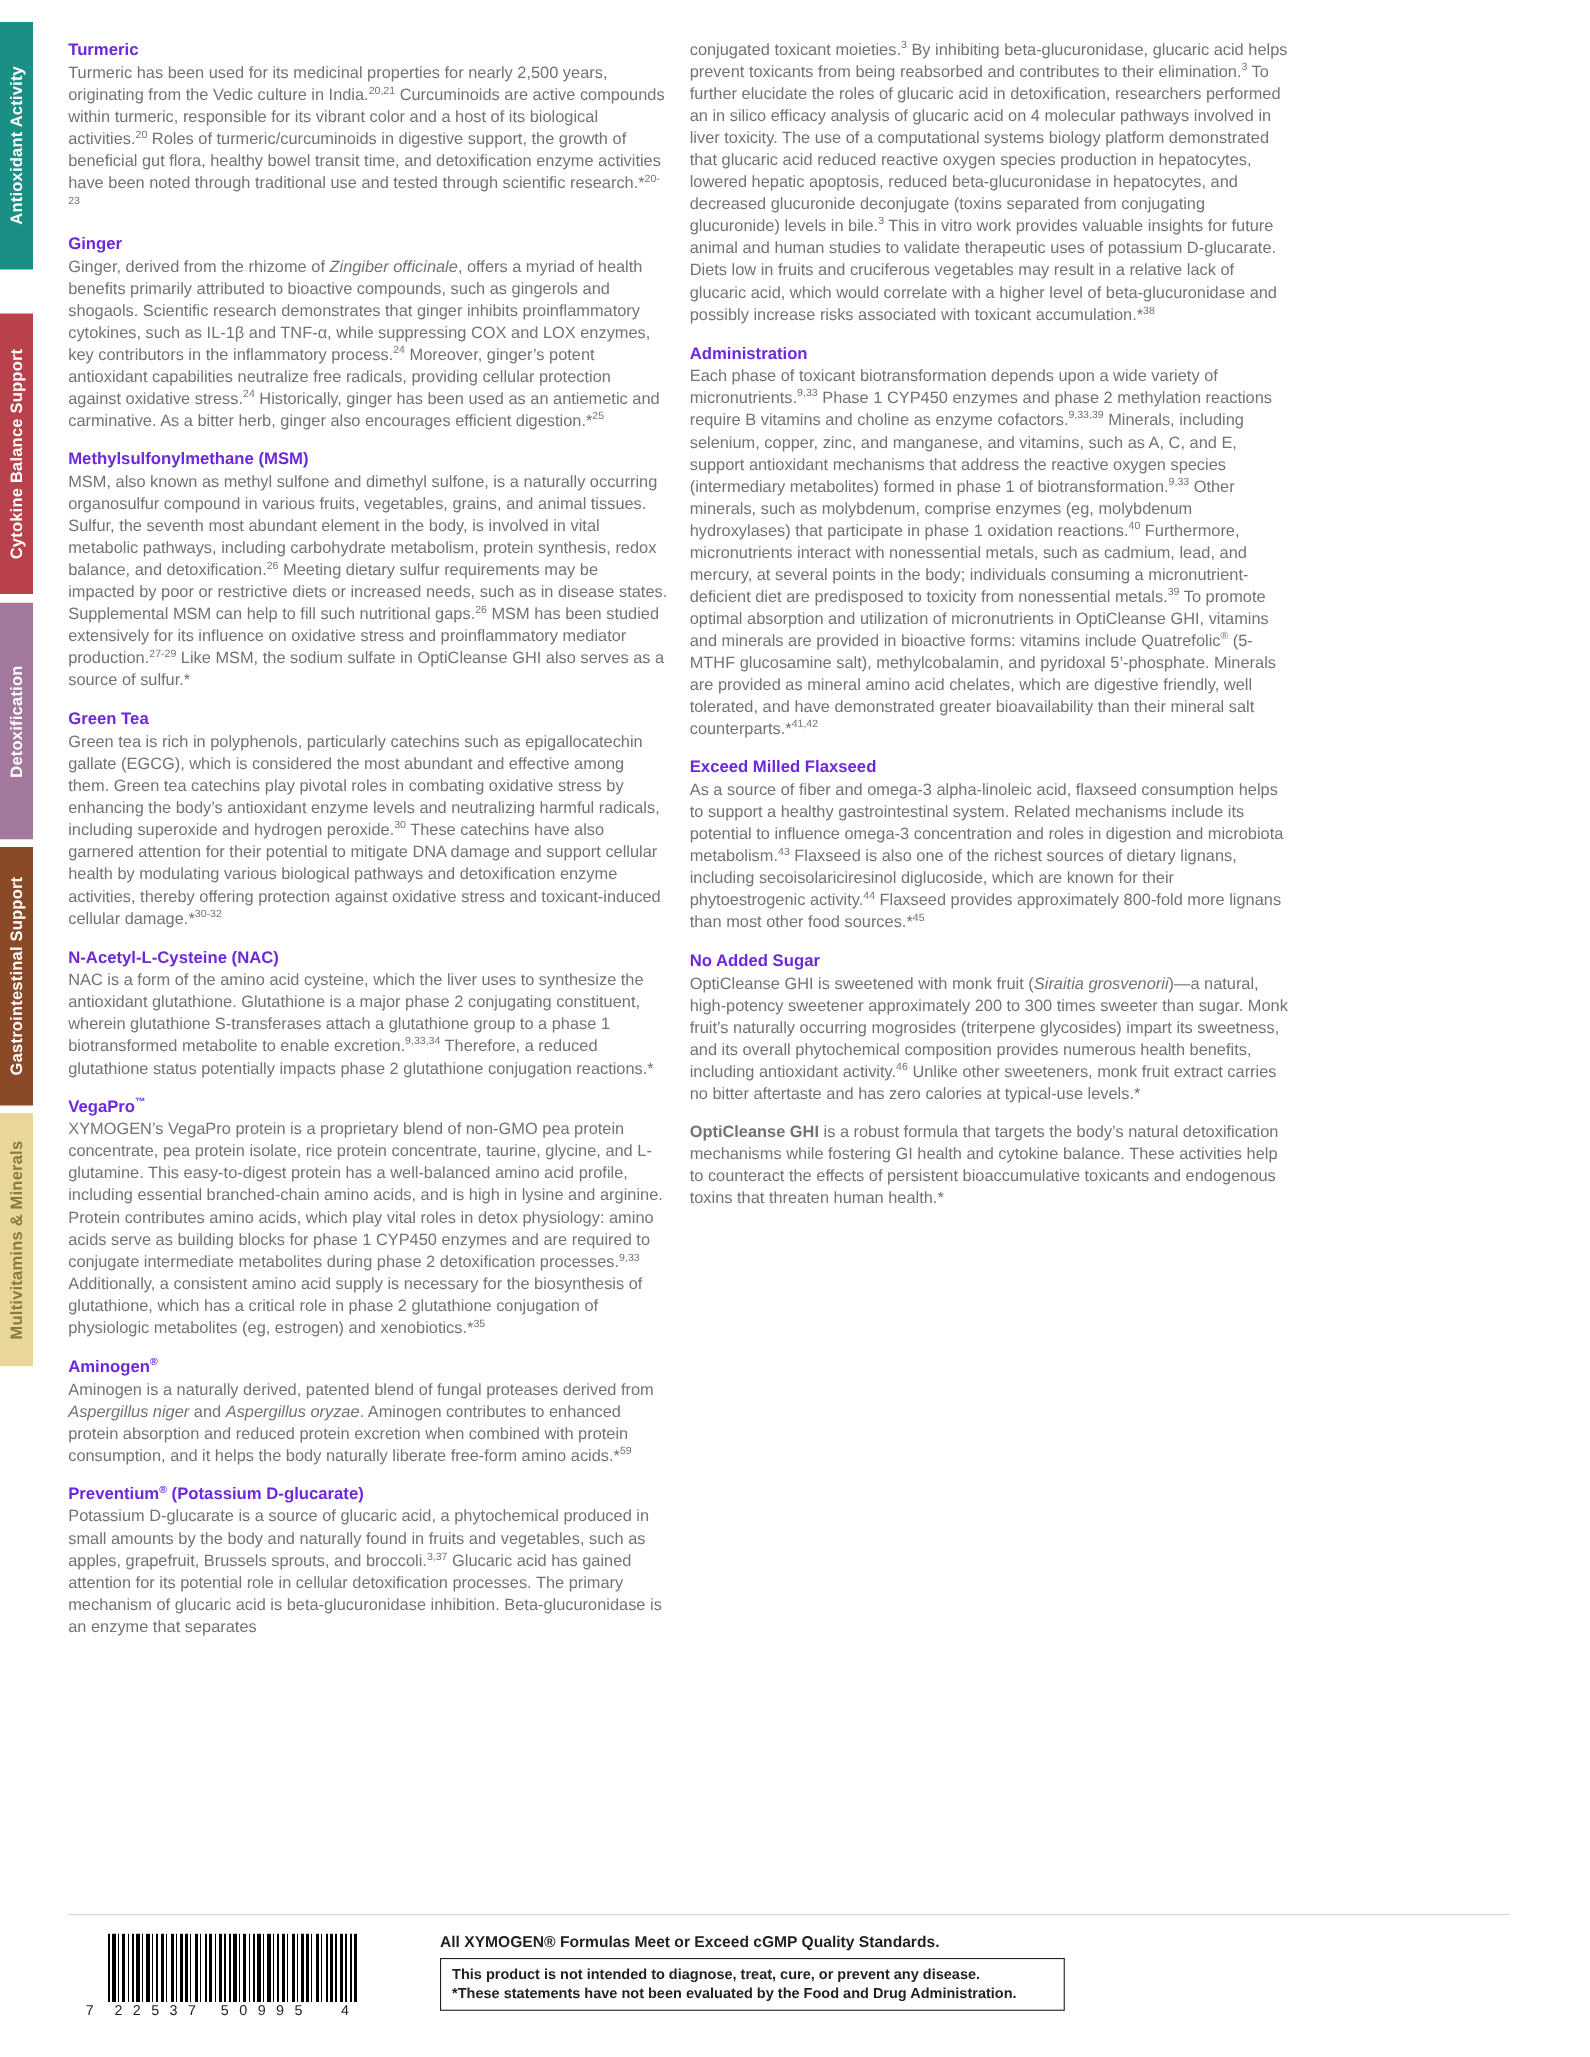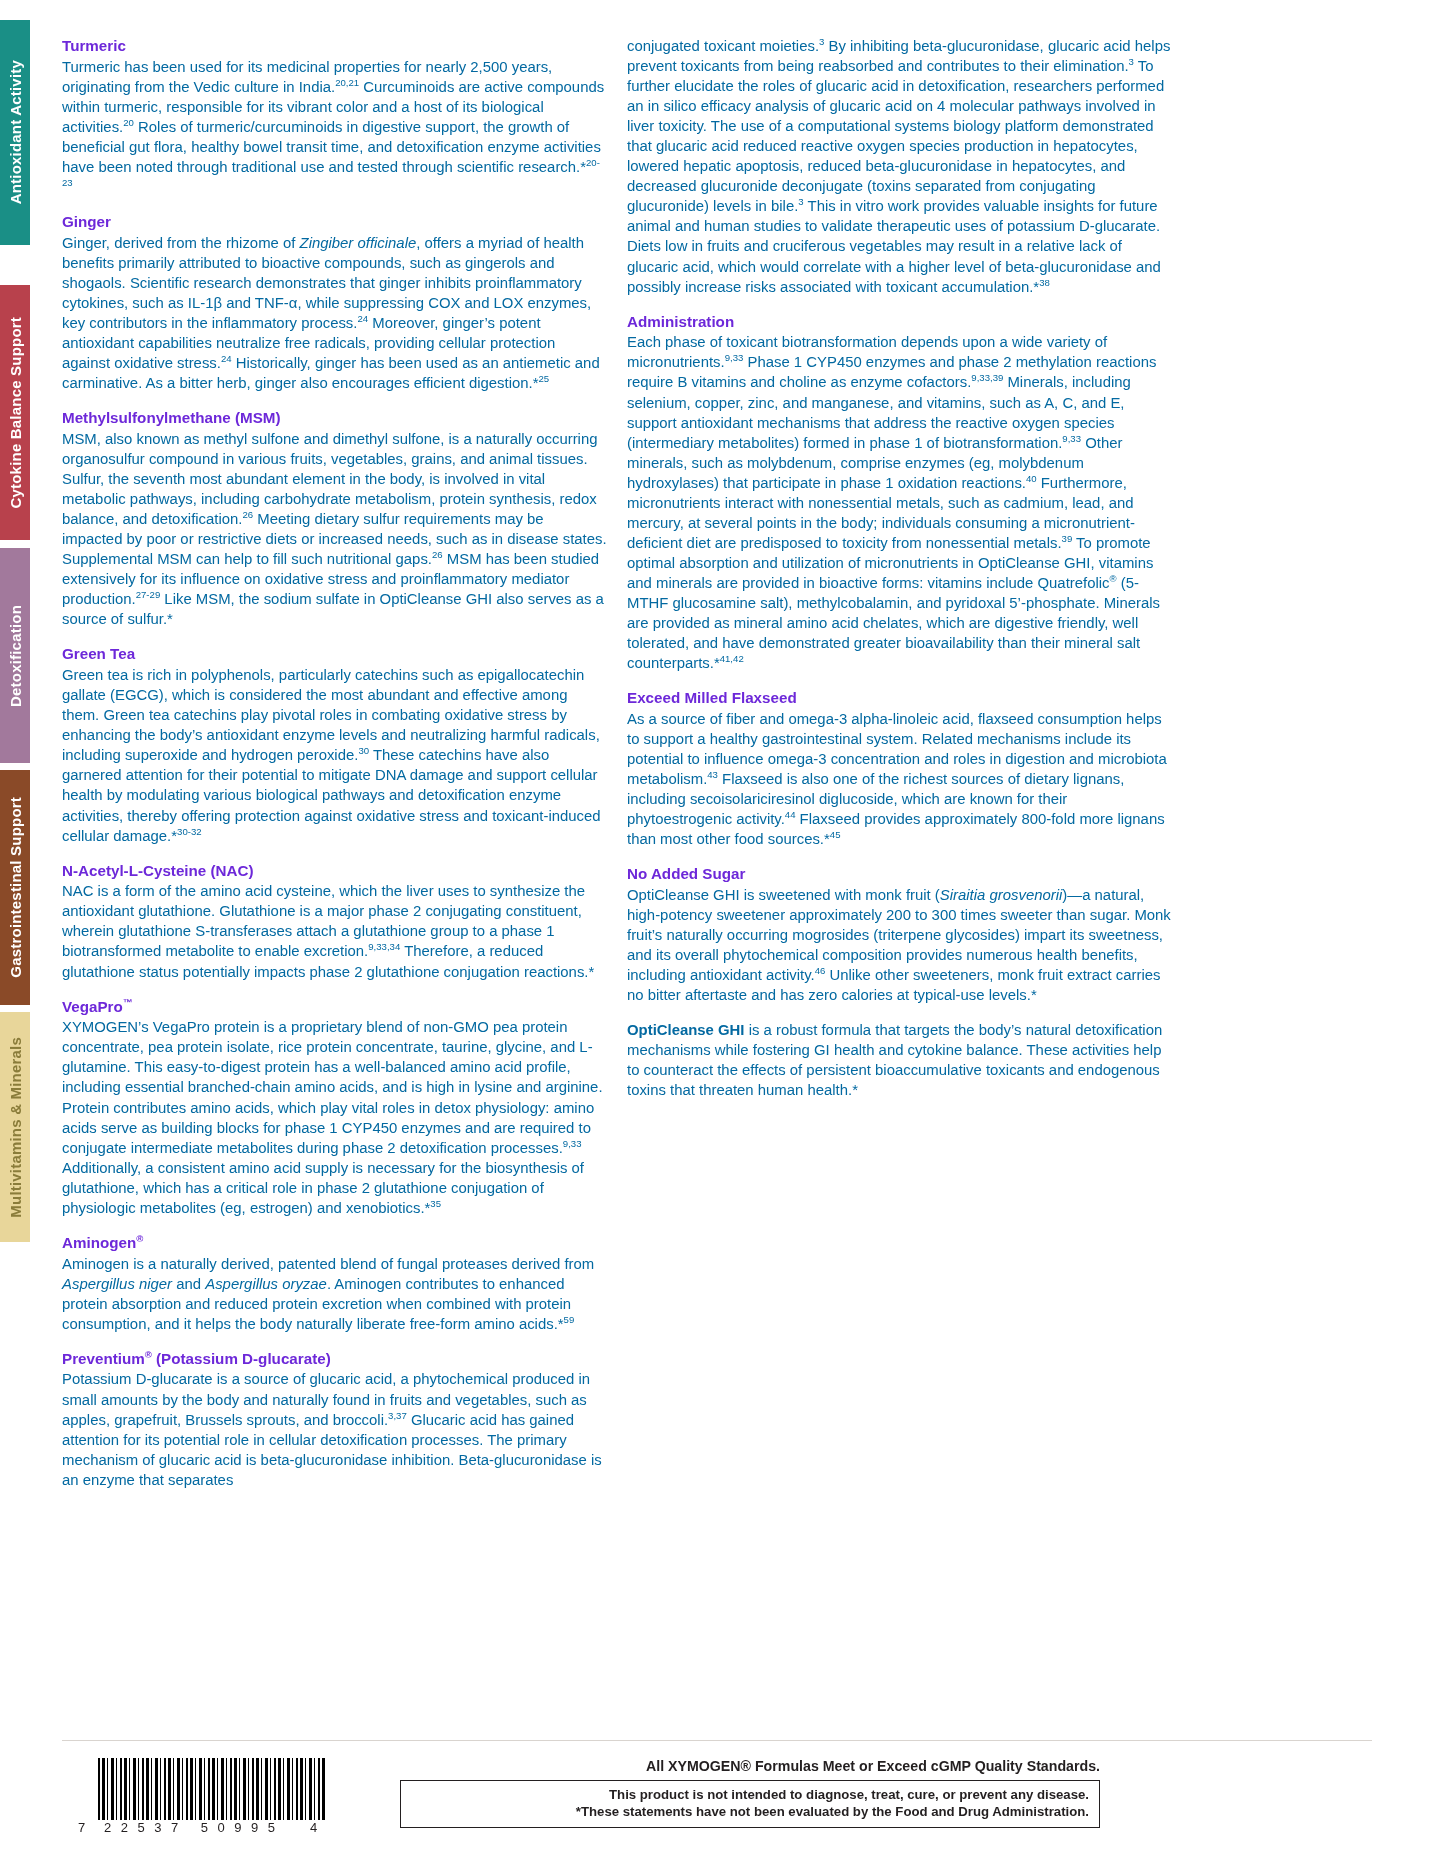--- a/index.html
+++ b/index.html
@@ -66,21 +66,21 @@
     font-weight: bold;
     margin: 0 0 1px 0;
     line-height: 1.3;
     color: #6d28d9;
   }
   p.body {
     font-size: 14.9px;
     line-height: 1.345;
     margin: 0 0 15px 0;
     text-align: left;
-    color: #0369a1;
+    color: #737373;
   }
   p.body:last-child { margin-bottom: 0; }
   .blk { margin-bottom: 15px; }
   .blk:last-child { margin-bottom: 0; }
   sup {
     font-size: 9.6px;
     vertical-align: super;
     line-height: 0;
   }
   i { }
@@ -120,22 +120,22 @@
     font-family: "Liberation Sans", sans-serif;
   }
   .barcode-nums .d1 { position: absolute; left: 0px; top: 0; }
   .barcode-nums .d2 { position: absolute; left: 26px; top: 0; letter-spacing: 9.5px; }
   .barcode-nums .d3 { position: absolute; left: 232px; top: 0; }
 
   .footer-center {
     position: absolute;
     left: 400px;
     top: 1758px;
-    width: 700px;
-    text-align: right;
+    width: 568px;
+    text-align: left;
   }
   .cgmp {
     font-size: 14.2px;
     font-weight: bold;
     margin-bottom: 6px;
   }
   .disclaimer {
     border: 1px solid #231f20;
     padding: 6px 10px 7px 10px;
     font-size: 13.2px;

